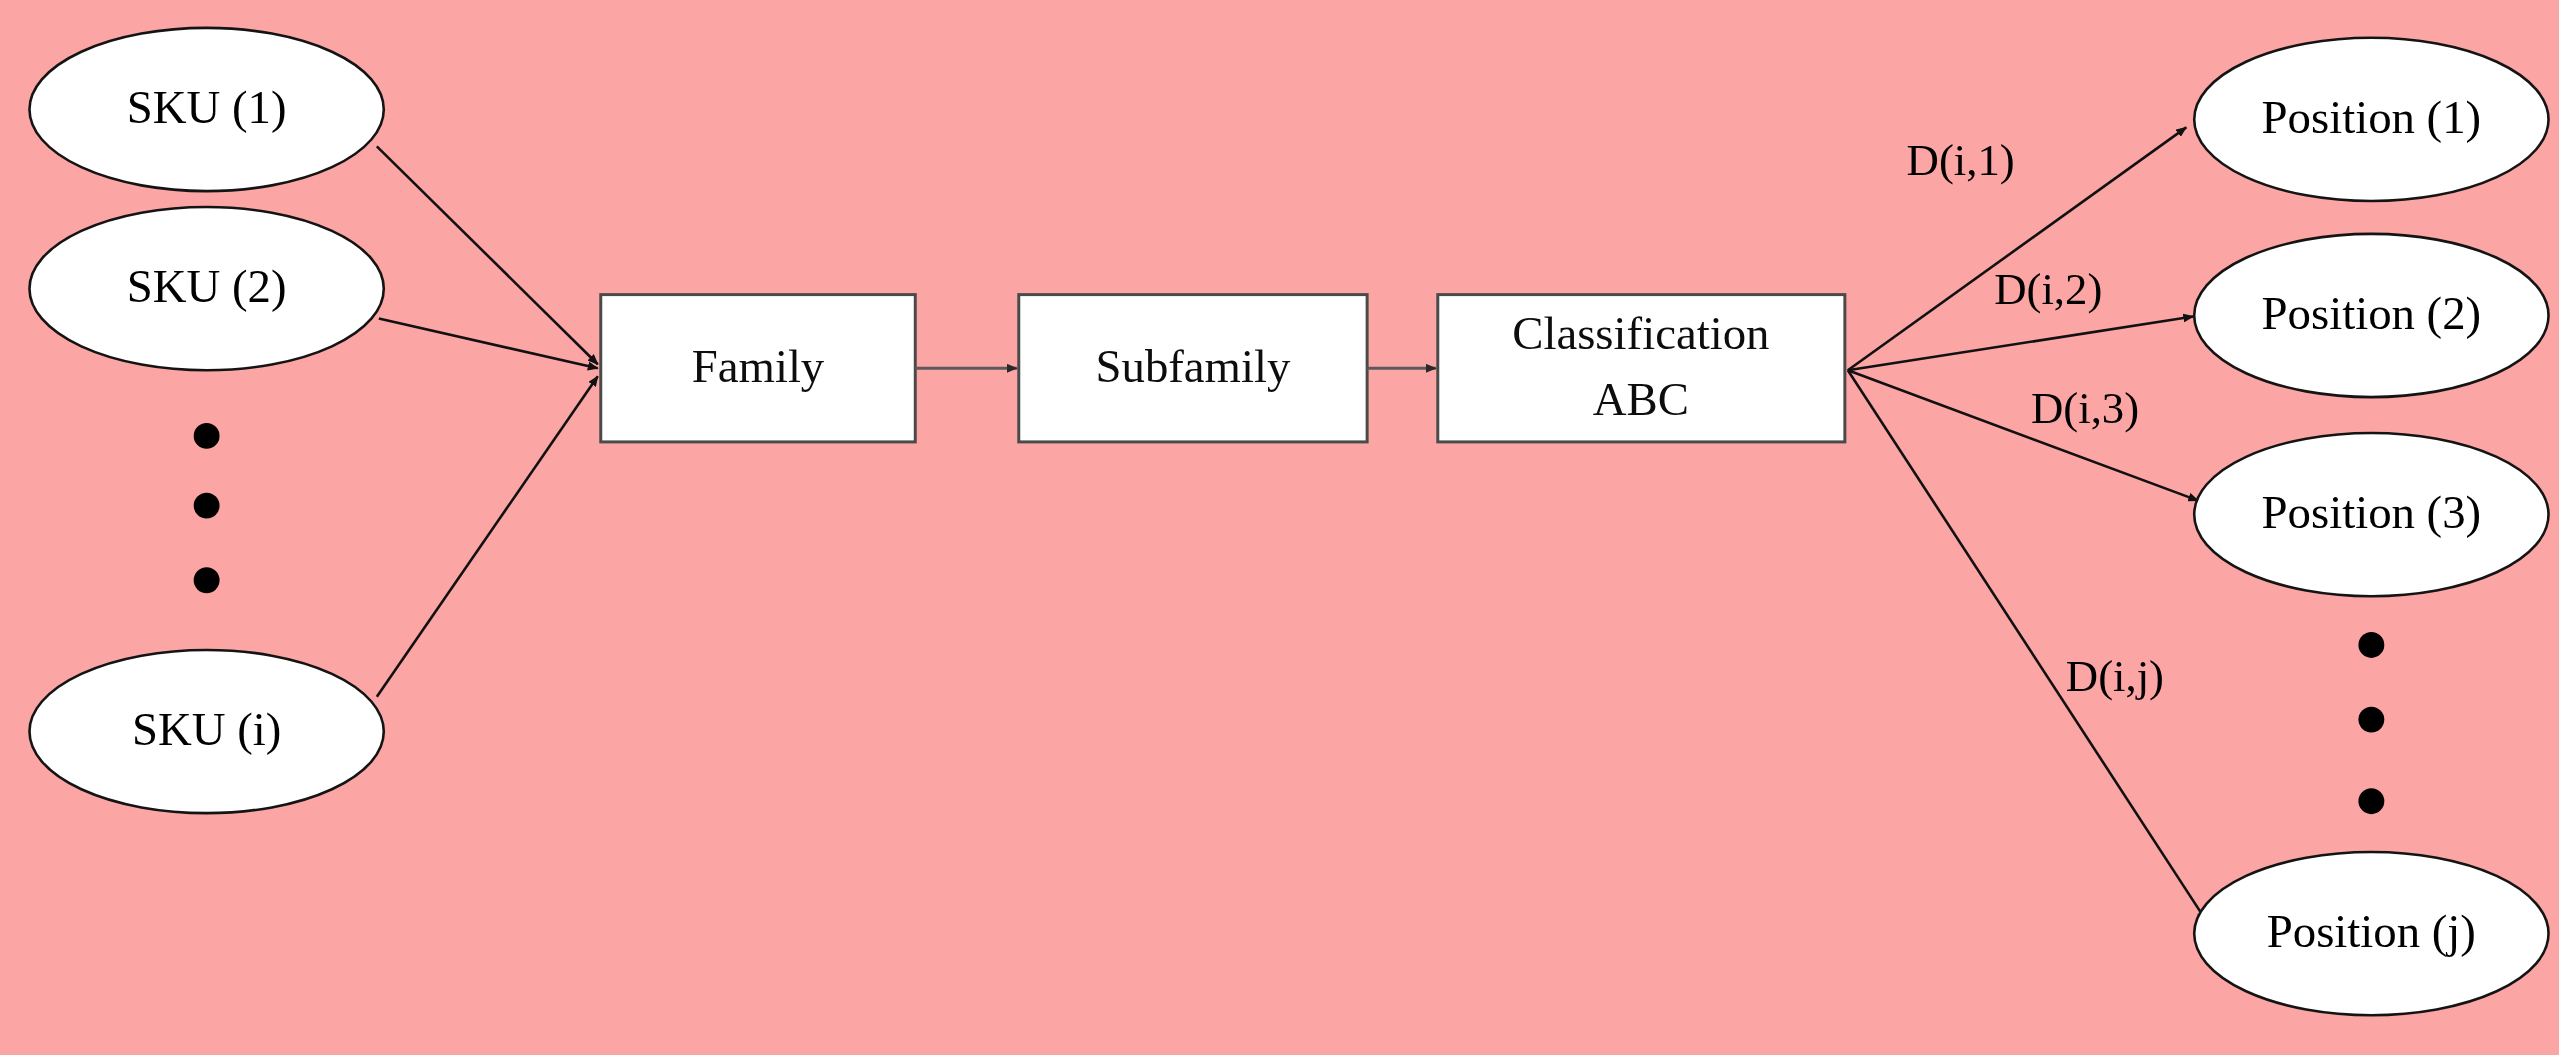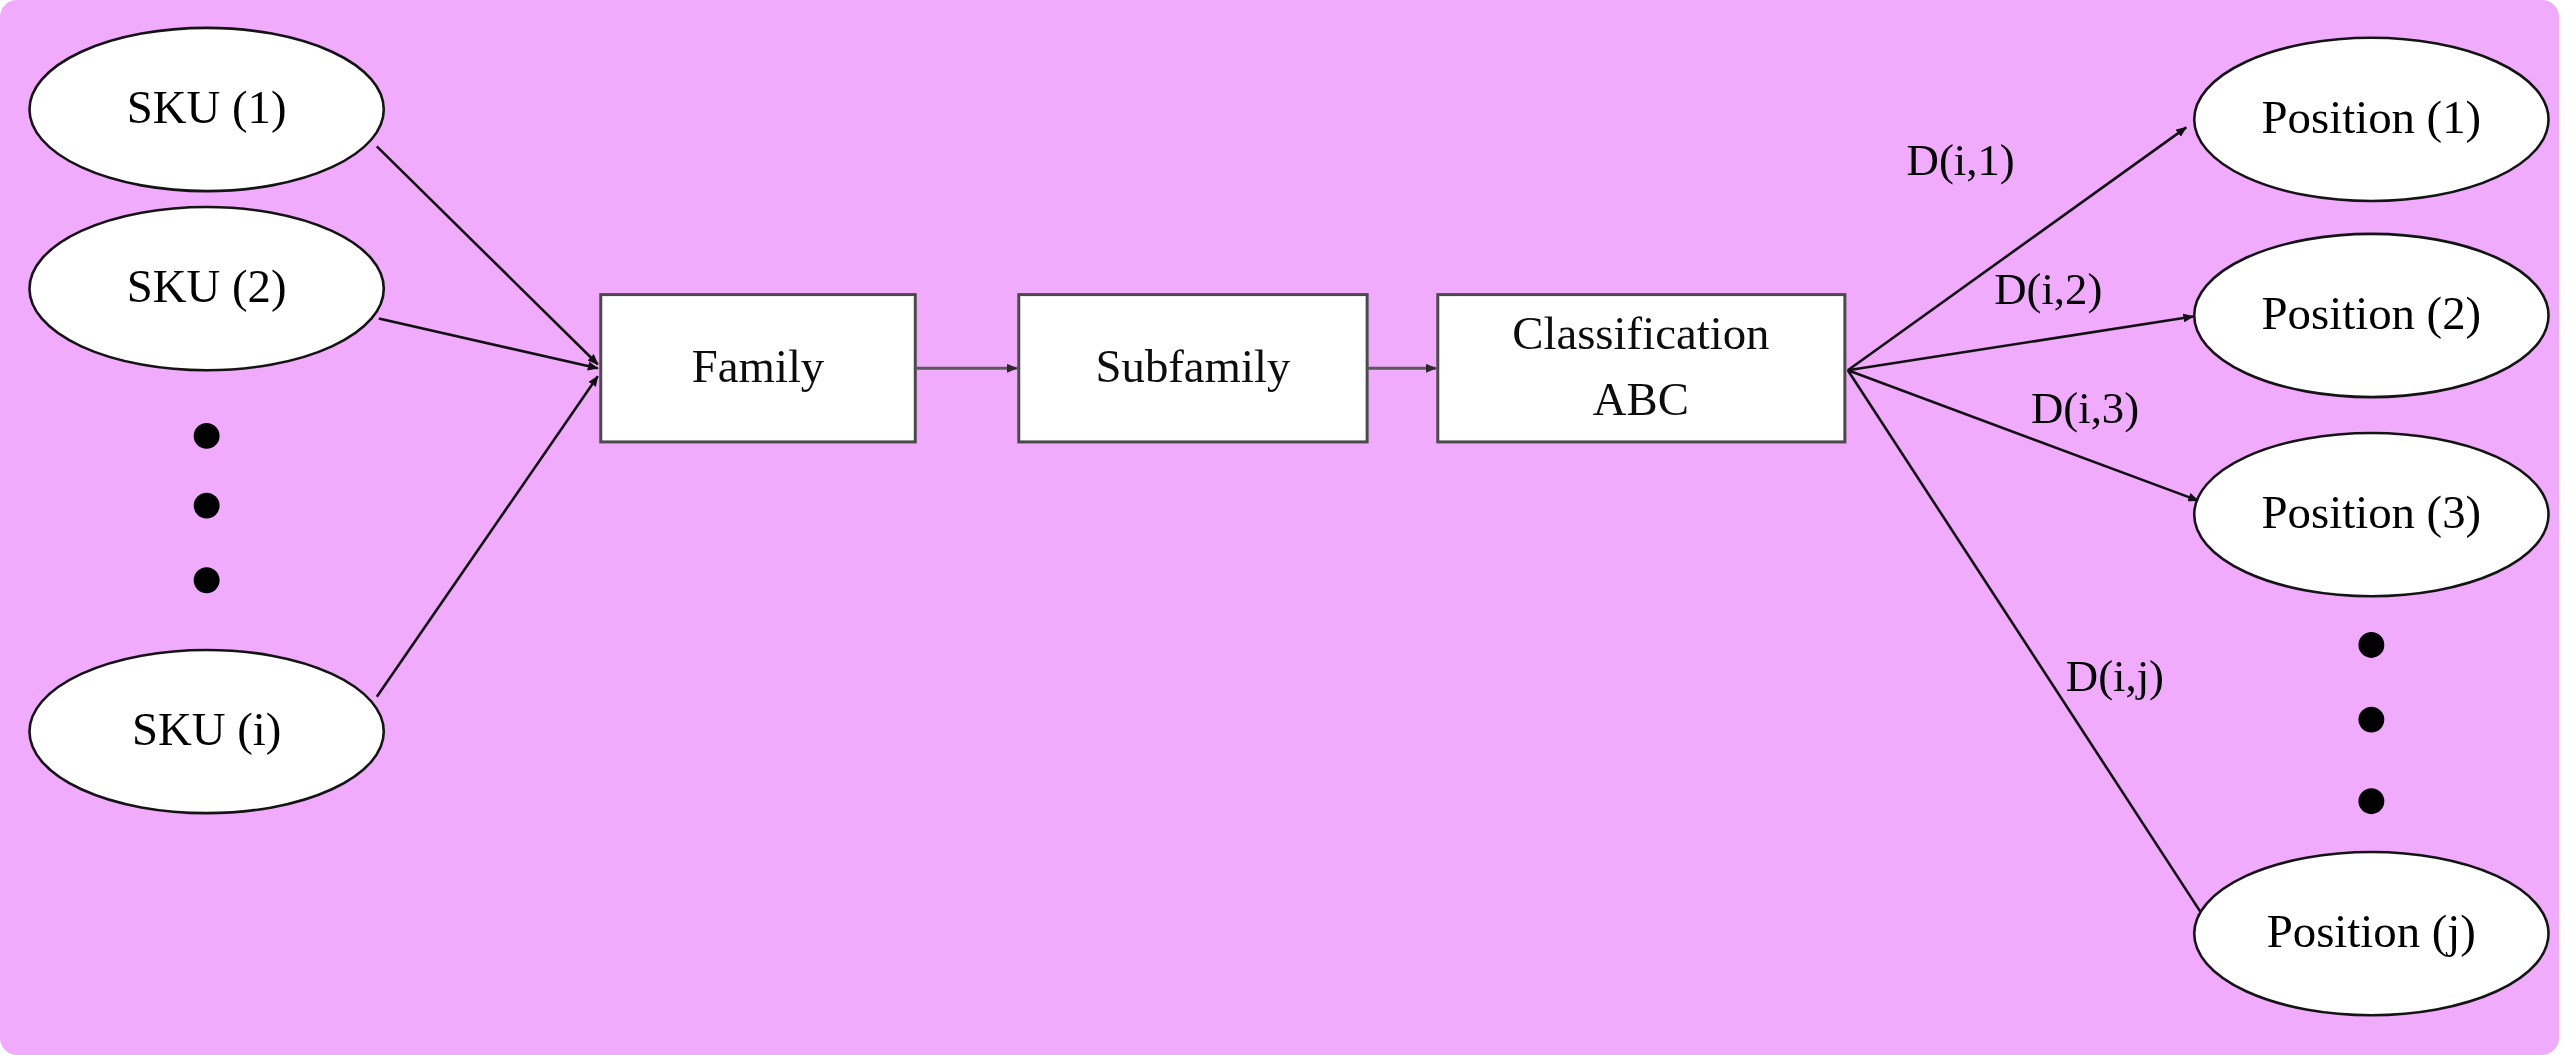--- a/index.html
+++ b/index.html
@@ -10,22 +10,21 @@
   body {
     width: 2576px;
     height: 1055px;
     font-family: "Liberation Serif", "DejaVu Serif", serif;
     overflow: hidden;
   }
   #diagram-root {
     position: relative;
     width: 2559px;
     height: 1055px;
-    background: #f0abfc;
-    border-radius: 17px;
+    background: #fca5a5;
   }
   svg.diagram-canvas {
     display: block;
     width: 2576px;
     height: 1055px;
   }
   .node-shape {
     fill: #ffffff;
     stroke: #141414;
     stroke-width: 2.6;

